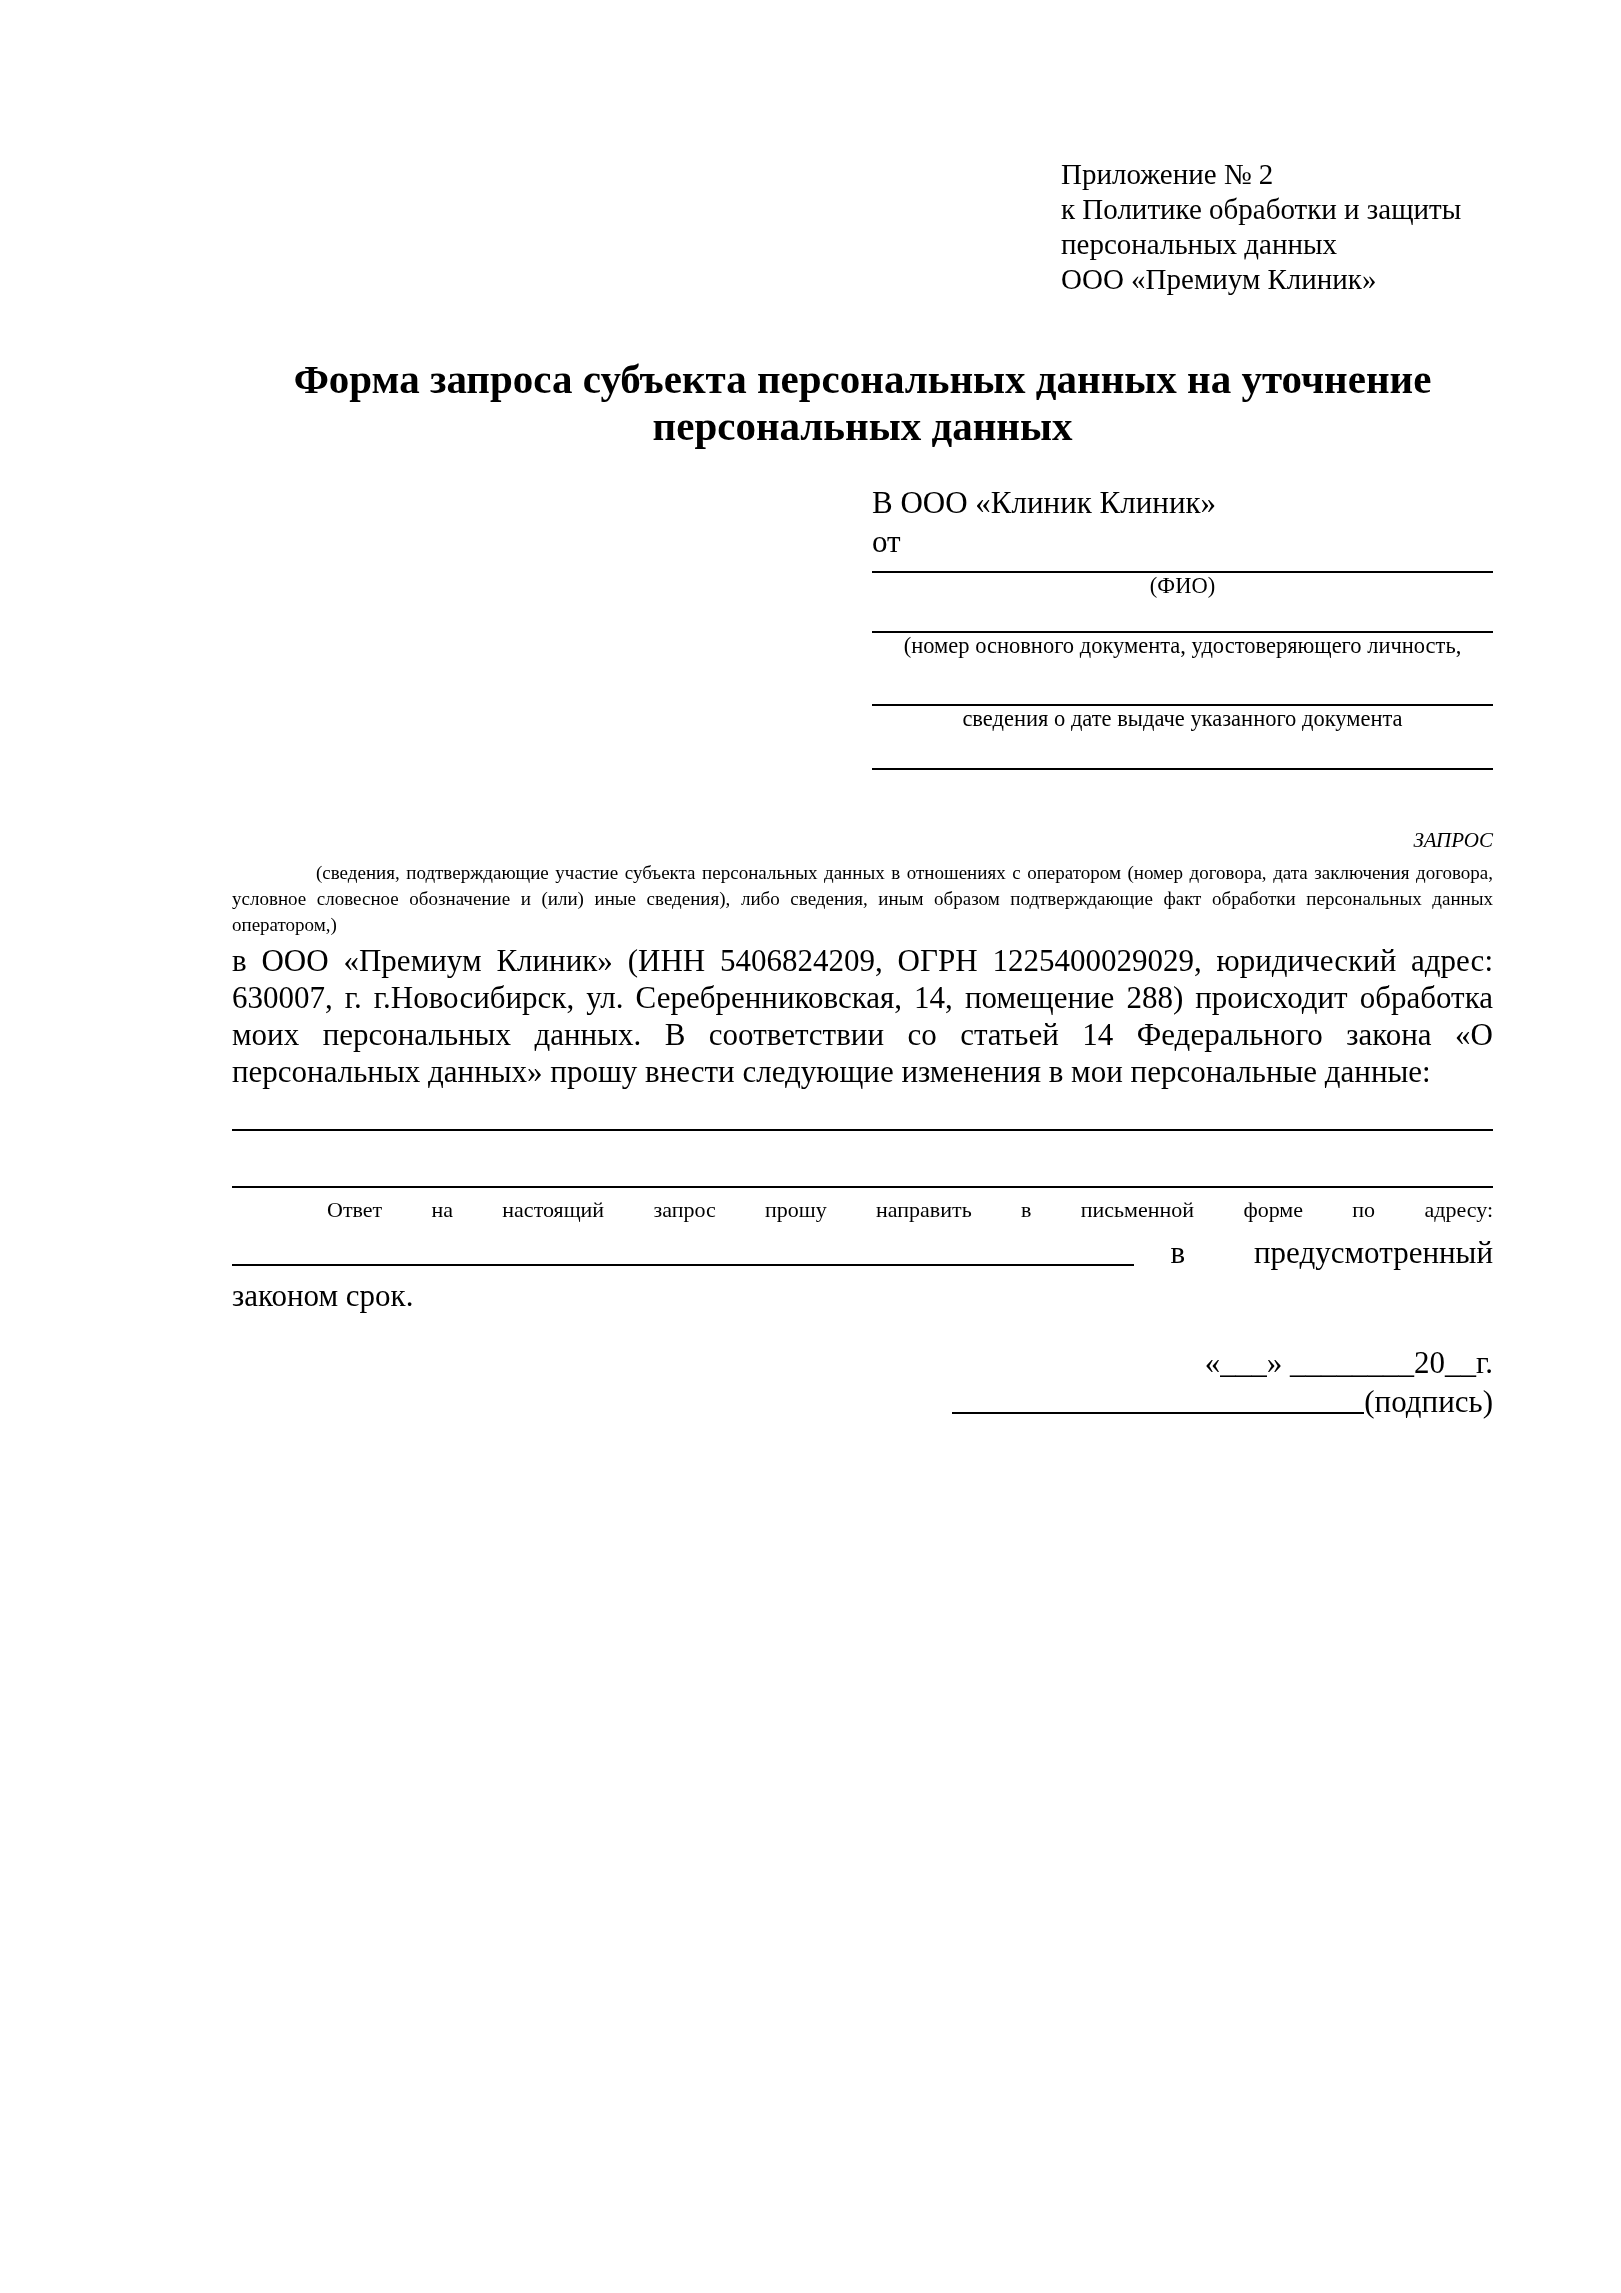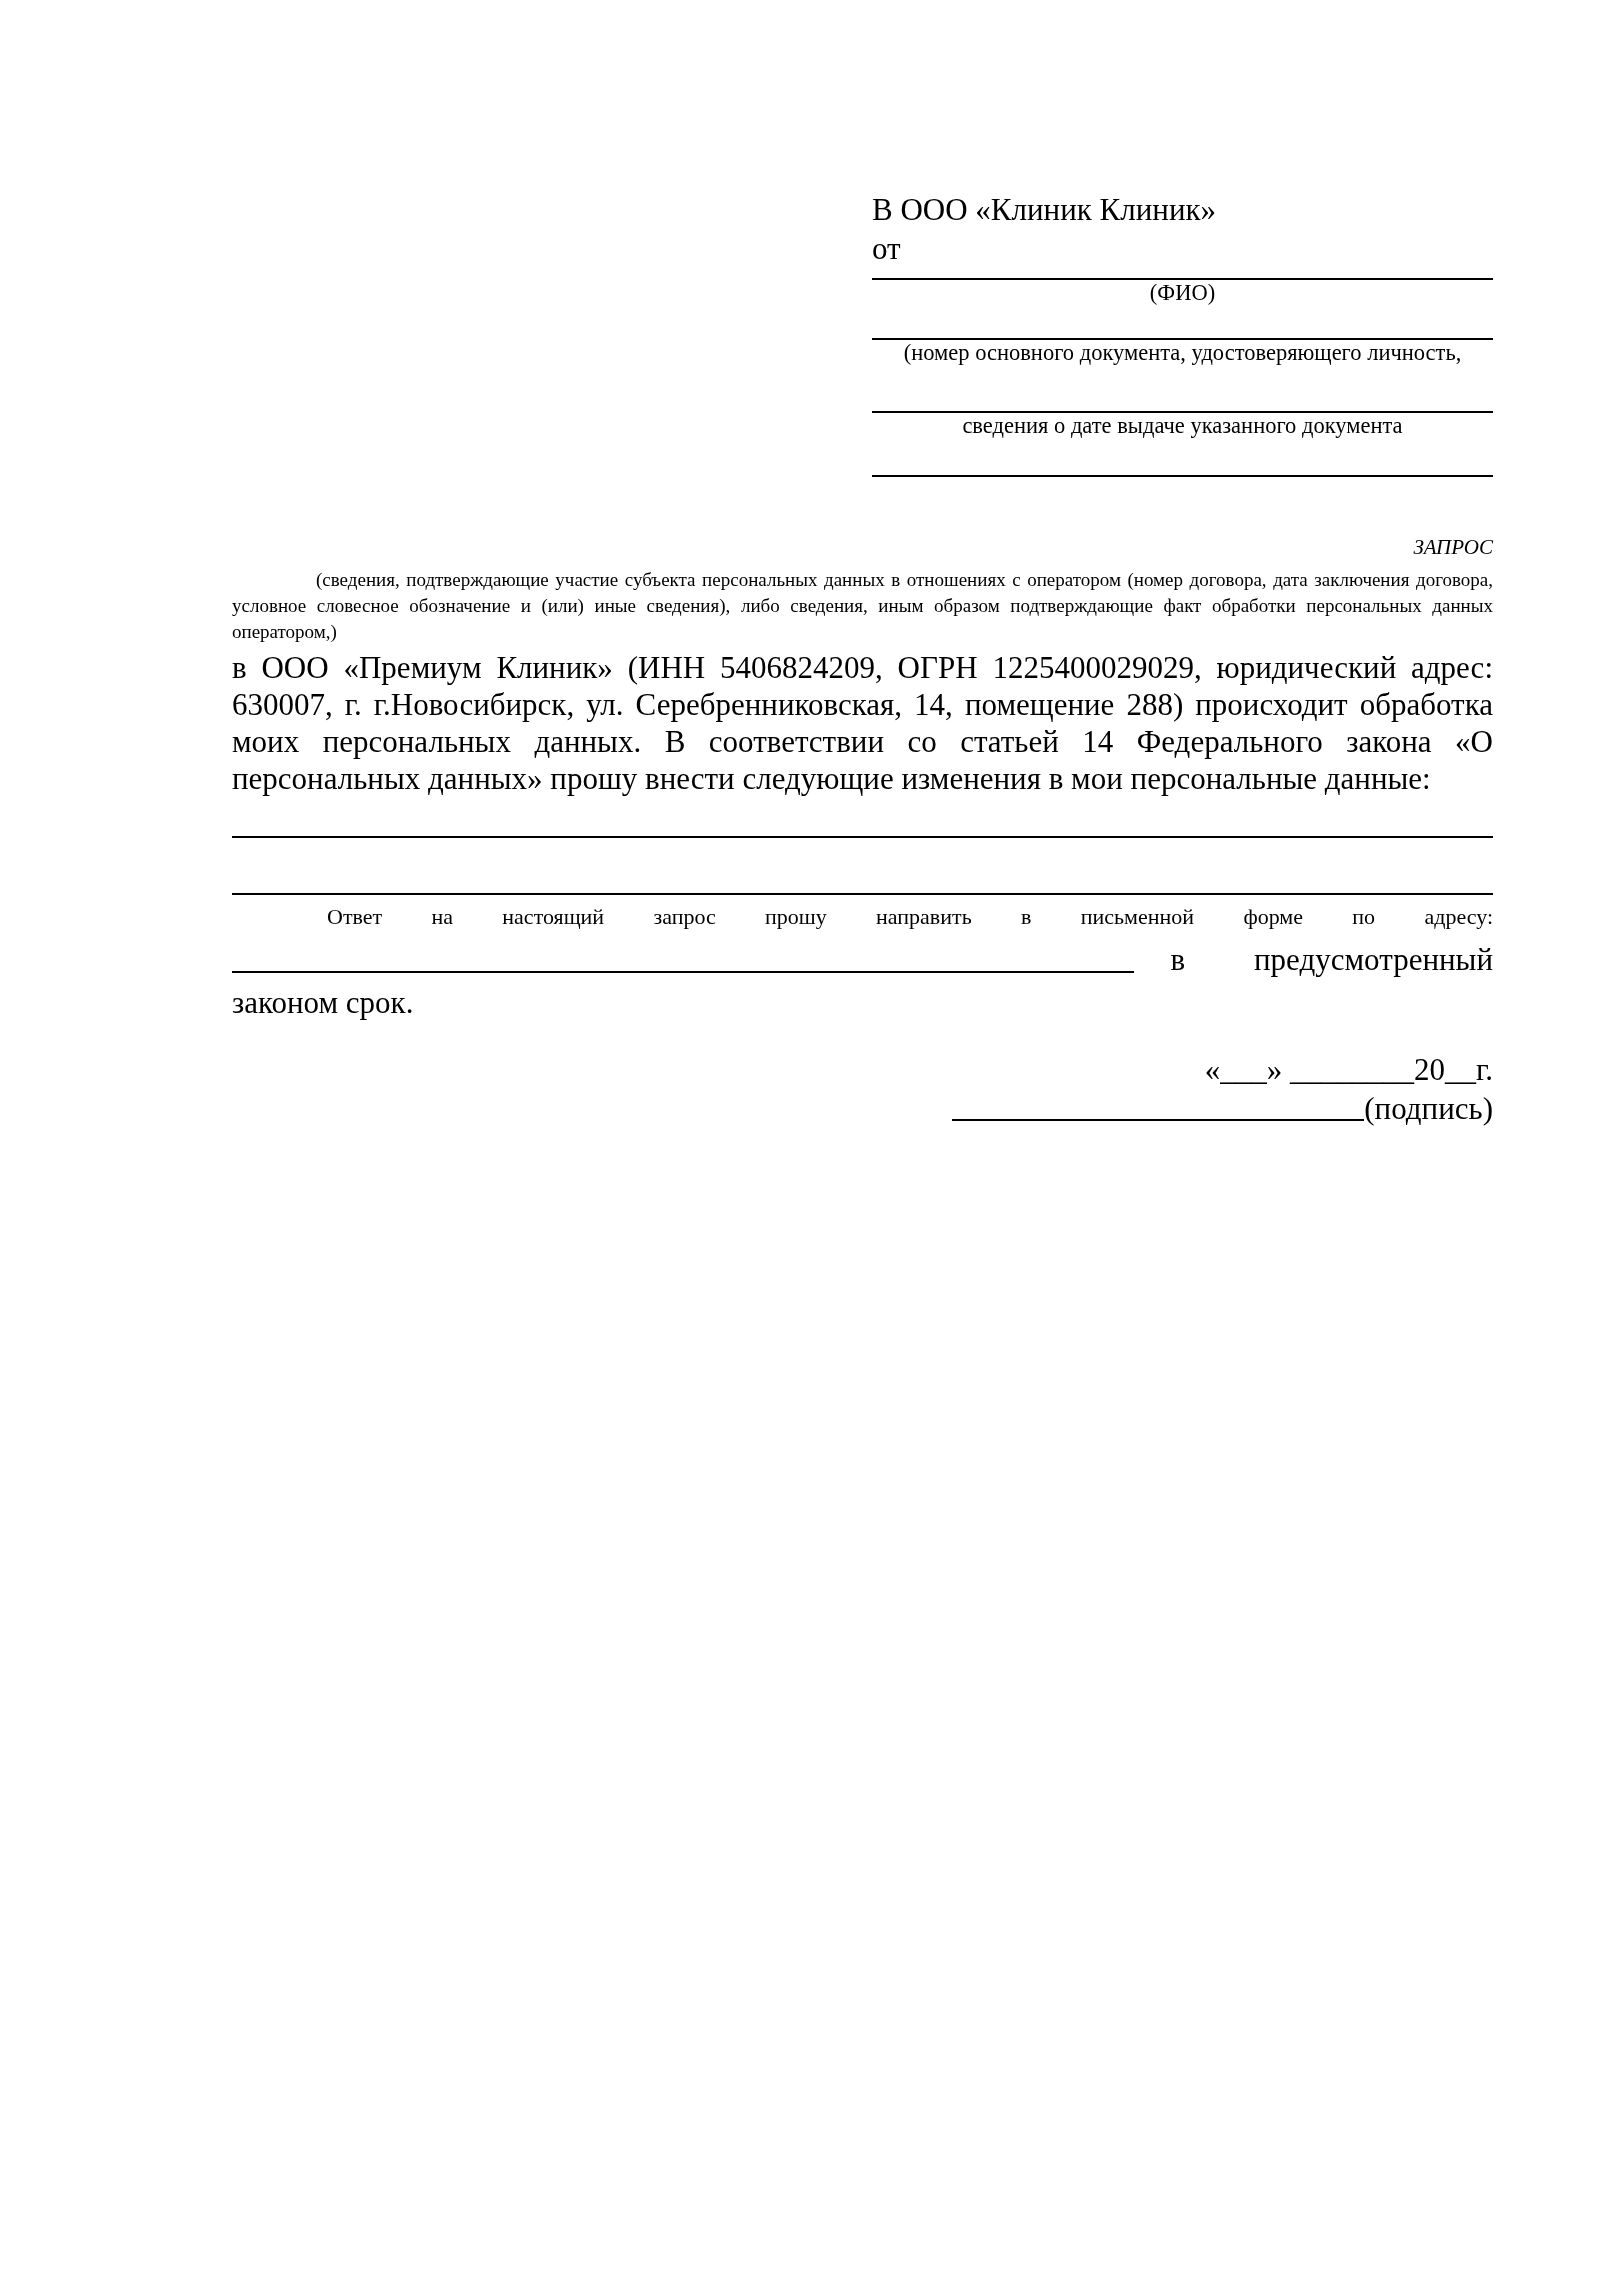--- a/index.html
+++ b/index.html
@@ -47,21 +47,28 @@
     font-size:31px; line-height:39px;flex-direction:column;
   }
   .sig-right { display:flex; align-items:flex-end; }
   .sign-line { width:412px; border-bottom:2.9px solid #000; margin-bottom:6.9px; }
 </style>
 </head>
 <body>
 
 <div class="page">
 
+  <div class="header-note">
+    <div>Приложение № 2</div>
+    <div>к Политике обработки и защиты</div>
+    <div>персональных данных</div>
+    <div>ООО «Премиум Клиник»</div>
+  </div>
 
+  <div class="doc-title">Форма запроса субъекта персональных данных на уточнение персональных данных</div>
 
   <div class="addressee">
     <div class="addr-text">В ООО «Клиник Клиник»</div>
     <div class="addr-text">от</div>
 
     <div class="u-line u1"></div>
     <div class="caption">(ФИО)</div>
 
     <div class="u-line u2"></div>
     <div class="caption">(номер основного документа, удостоверяющего личность,</div>

